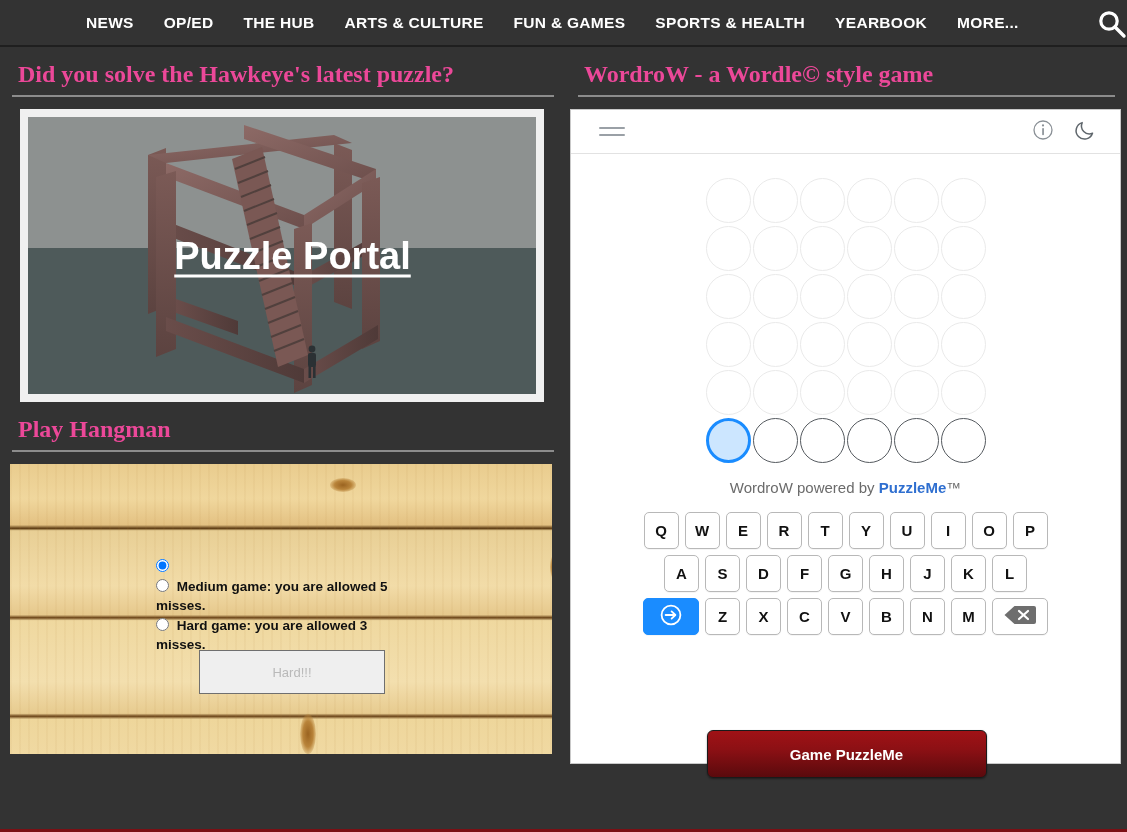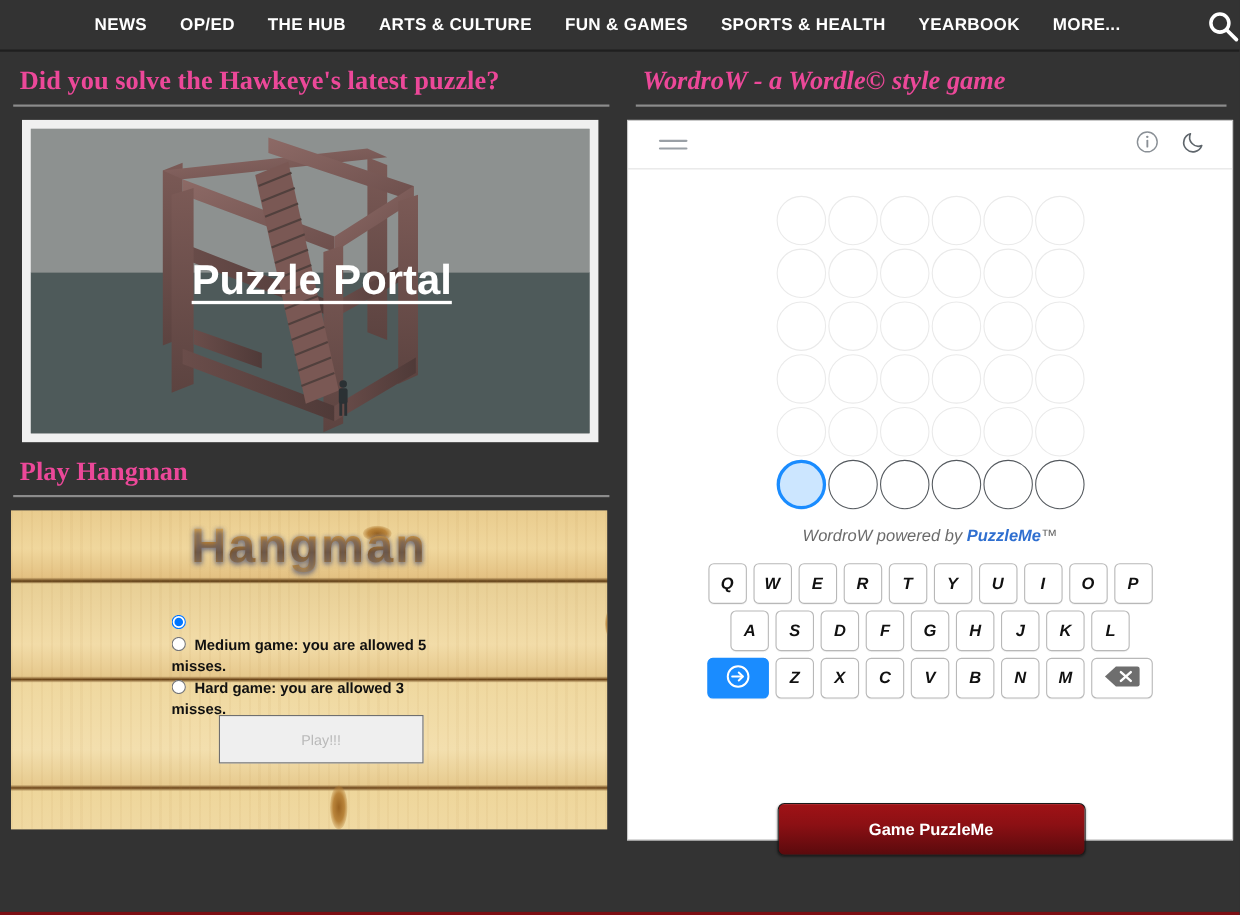--- a/index.html
+++ b/index.html
@@ -26,21 +26,21 @@
     cursor: pointer;
   }
   .search-icon-wrap {
     position: absolute; right: -2px; top: 8px;
     width: 34px; height: 32px;
   }
 
   
   .cols { position: absolute; top: 47px; left: 0; width: 1127px; height: 785px; }
   .col-left { position: absolute; left: 0; top: 0; width: 566px; }
-  .col-right { position: absolute; left: 566px; top: 0; width: 561px; font-style: italic; }
+  .col-right { position: absolute; left: 566px; top: 0; width: 561px; }
 
   .section-title {
     color: #ec4899; font-family: "Liberation Serif", serif;
     font-weight: bold; font-size: 24px;
     padding: 14px 0 7px 18px;
   }
   .title-rule {
     height: 2px; background: #8c8c8c; margin: 0 12px 0 12px;
   }
 
@@ -295,37 +295,36 @@
       </div>
 
       <div class="section-title">Play Hangman</div>
       <div class="title-rule"></div>
 
       <div class="hangman-card">
         <div class="wood-knot" style="width:26px;height:14px;left:320px;top:14px;"></div>
         <div class="wood-knot" style="width:16px;height:40px;left:290px;top:250px;"></div>
         <div class="wood-knot" style="width:10px;height:26px;left:540px;top:90px;"></div>
 
-        <div class="hangman-logo">Hangman</div>
 
         <div class="hangman-options">
           <label class="opt-row">
             <input type="radio" name="difficulty" checked="" style="">
           </label>
           <label class="opt-row">
             <input type="radio" name="difficulty" style="">
             <span>Medium game: you are allowed 5 misses.</span>
           </label>
           <label class="opt-row">
             <input type="radio" name="difficulty" style="">
             <span>Hard game: you are allowed 3 misses.</span>
           </label>
         </div>
 
-        <div class="play-button">Play!!!</div>
+        <div class="play-button">Hard!!!</div>
       </div>
     </div>
 
     <div class="col-right">
 
       <div class="section-title">WordroW - a Wordle© style game</div>
       <div class="title-rule"></div>
 
       <div class="wordrow-card">
 

